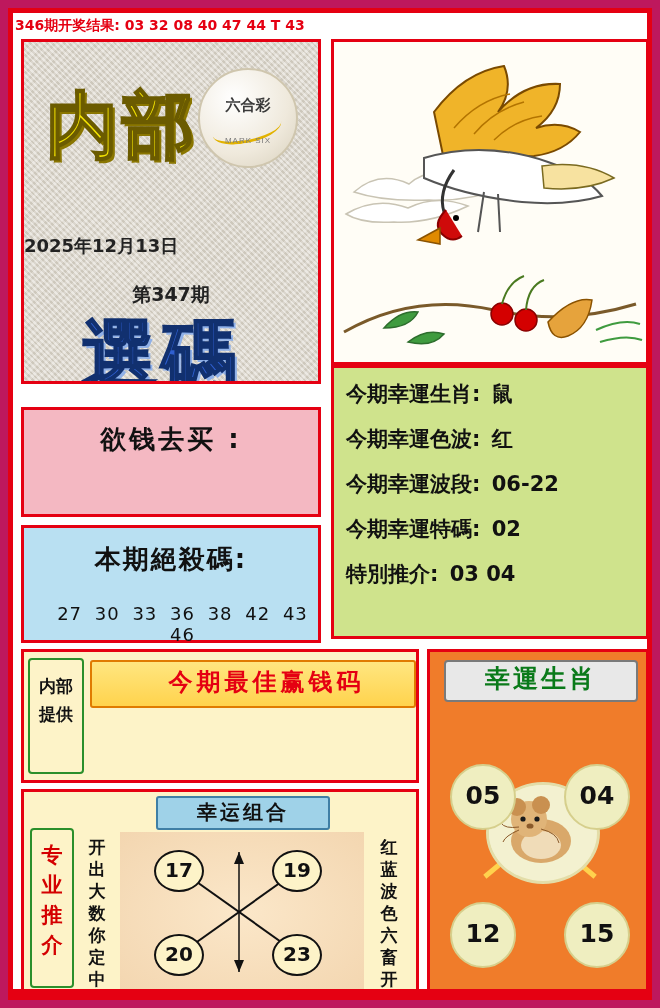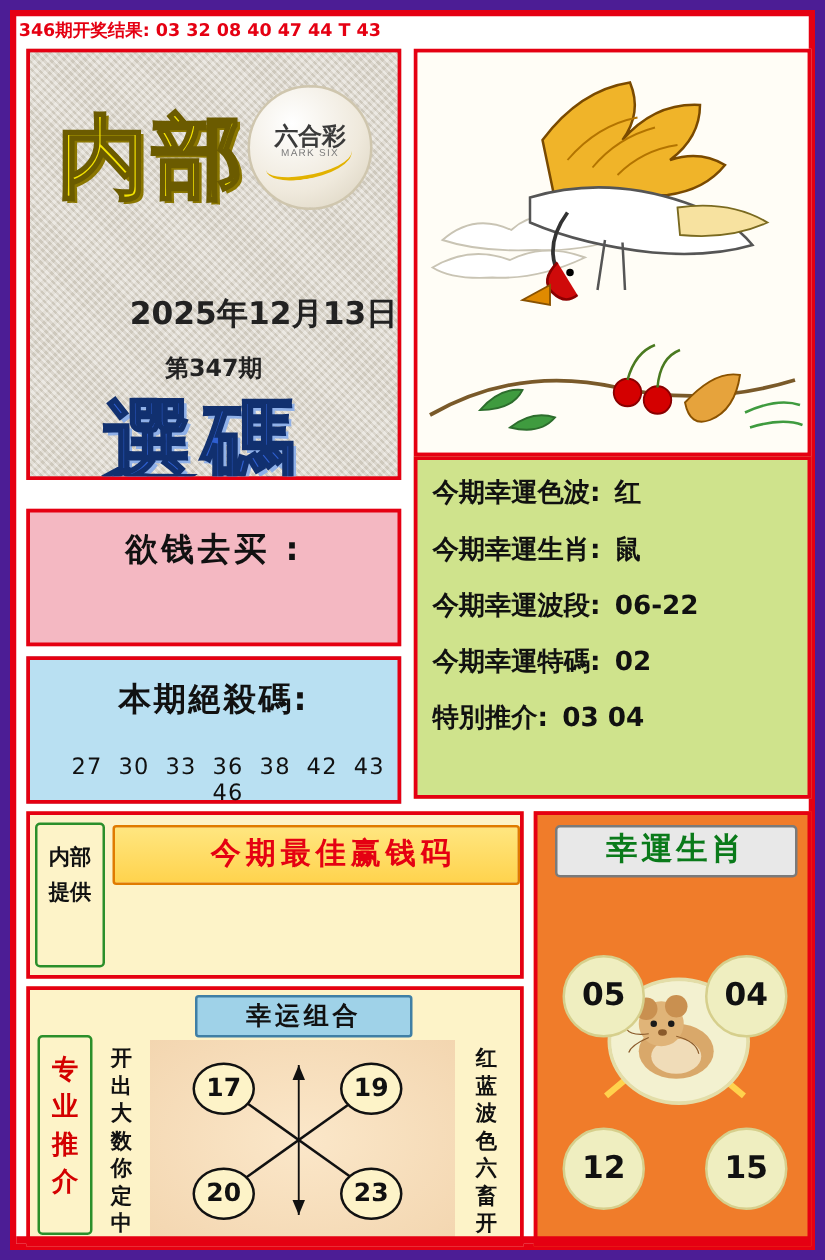--- a/index.html
+++ b/index.html
@@ -5,21 +5,21 @@
   html,body{margin:0;padding:0;}
   body{
     width:660px;height:1008px;
     background:#d9001b;
     font-family:"Liberation Sans", sans-serif;
     overflow:hidden;
   }
   .page{
     position:relative;
     width:660px;height:1008px;
-    background:#4c1d95;
+    background:#be185d;
     box-sizing:border-box;
   }
   .inner{
     position:absolute;
     left:8px;top:8px;
     width:644px;height:992px;
     background:#ffffff;
     border:5px solid #e50012;
     box-sizing:border-box;
   }
@@ -61,35 +61,35 @@
     letter-spacing:4px;
   }
   .poster .logo{
     position:absolute;right:20px;top:26px;
     width:96px;height:96px;border-radius:50%;
     background:radial-gradient(circle at 35% 30%, #ffffff 0%, #efe9dc 60%, #d8d0bc 100%);
     border:2px solid #cfc6ae;
   }
   .poster .logo .lg-t{
     position:absolute;left:0;right:0;top:26px;text-align:center;
-    font-size:19px;font-weight:bold;color:#3a3a3a;
+    font-size:15px;font-weight:bold;color:#3a3a3a;
     font-family:"DejaVu Sans", sans-serif;
   }
   .poster .logo .lg-s{
-    position:absolute;left:0;right:0;top:48px;text-align:center;
+    position:absolute;left:0;right:0;top:66px;text-align:center;
     font-size:8px;color:#7a7a7a;letter-spacing:1px;
   }
   .poster .logo .swoosh{
     position:absolute;left:12px;top:44px;width:70px;height:26px;
     border-bottom:3px solid #e2b200;border-radius:0 0 60% 40%;
     transform:rotate(-8deg);
   }
   .poster .date{
-    position:absolute;left:0;right:0;top:192px;text-align:right;
-    font-size:25px;color:#222;font-weight:bold;
+    position:absolute;left:0;right:0;top:192px;text-align:left;
+    font-size:18px;color:#222;font-weight:bold;
     font-family:"DejaVu Sans", sans-serif;
   }
   .poster .issue{
     position:absolute;left:0;right:0;top:240px;text-align:center;
     font-size:19px;color:#222;font-weight:bold;
     font-family:"DejaVu Sans", sans-serif;
   }
   .poster .title-xm{
     position:absolute;left:58px;top:264px;
     font-size:74px;font-weight:bold;color:#2f5fd0;
@@ -329,26 +329,26 @@
       <circle cx="168" cy="272" r="11" fill="#d40000" stroke="#8a0000" stroke-width="1.5"></circle>
       <circle cx="192" cy="278" r="11" fill="#d40000" stroke="#8a0000" stroke-width="1.5"></circle>
       <path d="M168 262 q6 -22 22 -28 M192 268 q2 -24 18 -30" stroke="#4a7a20" stroke-width="2" fill="none"></path>
       <path d="M214 280 q24 -26 44 -22 q-4 28 -24 36 q-16 6 -20 -14z" fill="#e6a33c" stroke="#8a5200" stroke-width="1.5"></path>
       <path d="M262 288 q26 -12 44 -6 M266 300 q26 -8 42 -2" stroke="#3f9b3f" stroke-width="2" fill="none"></path>
     </svg>
   </div>
 
   <div class="lucky">
     <div class="row">
+      <span>今期幸運生肖:</span>
+      <span class="val">鼠</span>
+    </div>
+    <div class="row">
       <span>今期幸運色波:</span>
       <span class="val">红</span>
-    </div>
-    <div class="row">
-      <span>今期幸運生肖:</span>
-      <span class="val">鼠</span>
     </div>
     <div class="row">
       <span>今期幸運波段:</span>
       <span class="val">06-22</span>
     </div>
     <div class="row">
       <span>今期幸運特碼:</span>
       <span class="val">02</span>
     </div>
     <div class="row">

